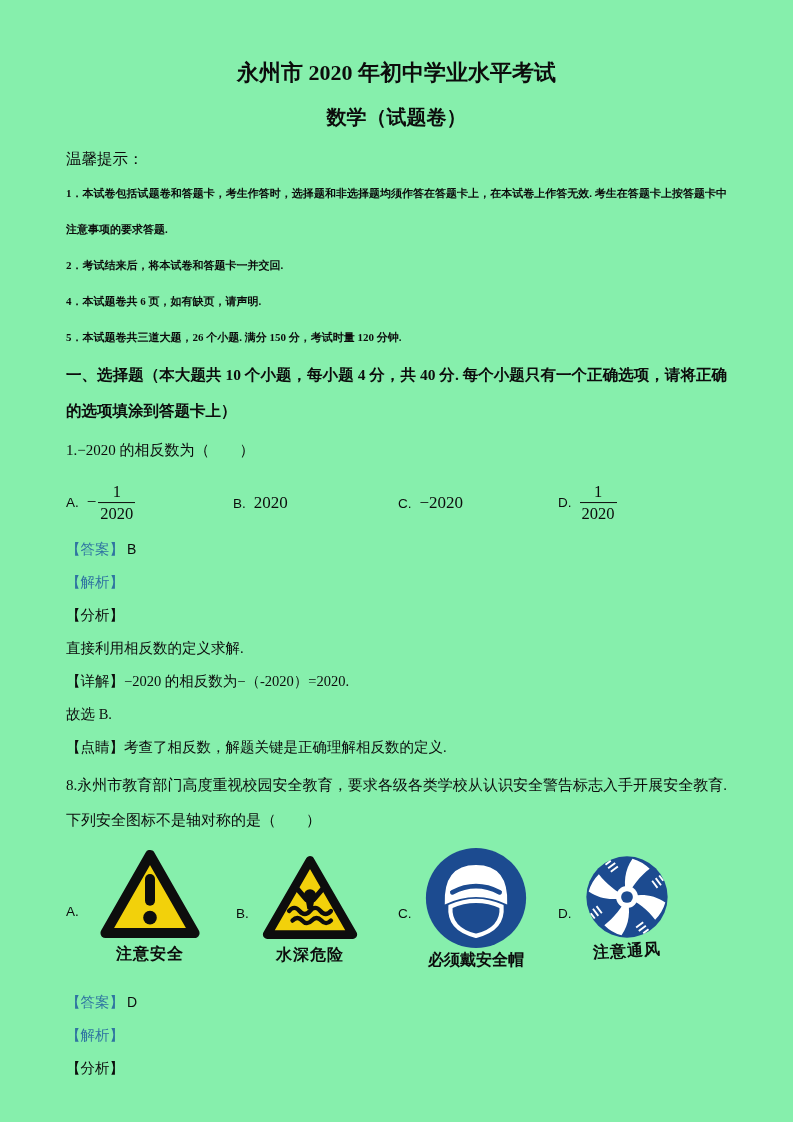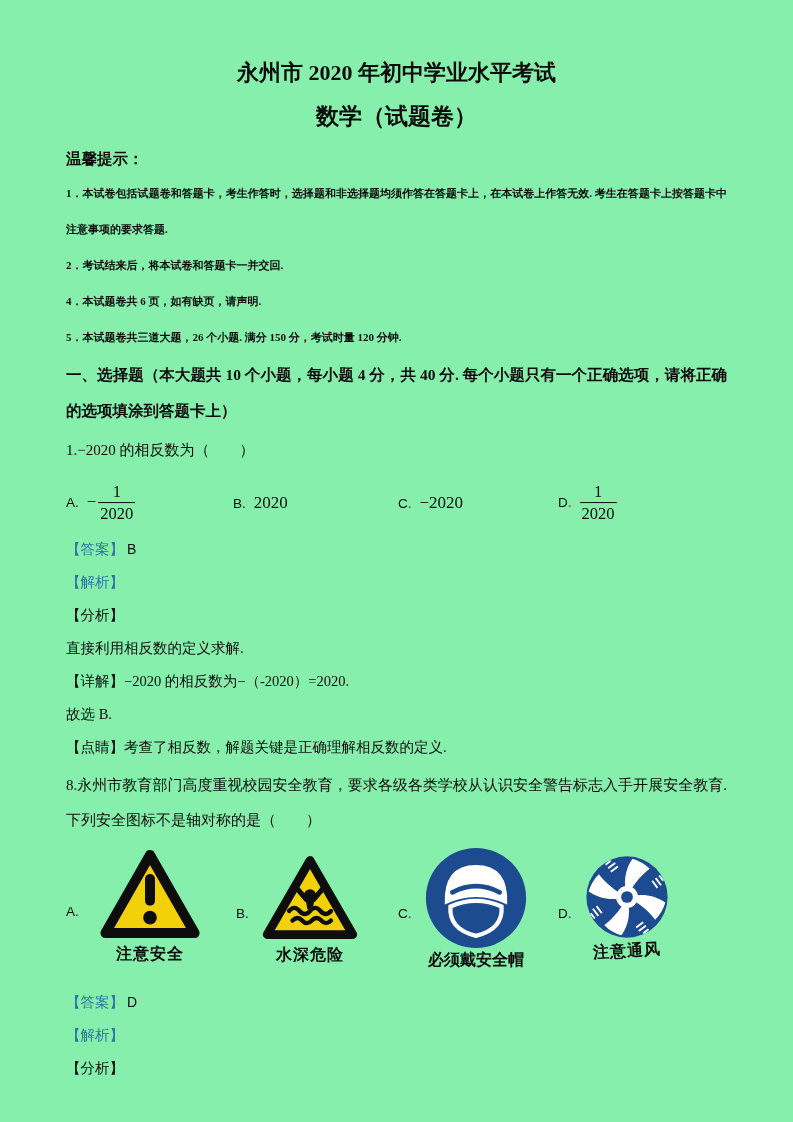--- a/index.html
+++ b/index.html
@@ -7,23 +7,23 @@
     position:relative;
     width:793px;height:1122px;
     background:#86efac;
     box-sizing:border-box;
     padding:0 66px;
     overflow:hidden;
     font-family:"Liberation Serif","DejaVu Serif",serif;
     color:#0c0c0c;
   }
   .title{margin:58px 0 0;text-align:center;font-size:22px;font-weight:bold;line-height:30px;}
-  .subtitle{margin:15px 0 0;text-align:center;font-size:23px;font-weight:bold;line-height:28px;}
+  .subtitle{margin:15px 0 0;text-align:center;font-size:20px;font-weight:bold;line-height:28px;}
   p{margin:0;}
-  .notice-heading{margin-top:12px;font-size:15.5px;font-weight:bold;line-height:32px;}
+  .notice-heading{margin-top:12px;font-size:15.5px;font-weight:normal;line-height:32px;}
   .notice{font-size:11px;font-weight:bold;line-height:36px;text-align:justify;}
   .section{font-size:15.5px;font-weight:bold;line-height:36px;text-align:justify;margin-top:2px;}
   .stem{font-size:15px;line-height:34px;margin-top:4px;}
   .q2stem{line-height:35px;text-align:justify;margin-top:4px;}
   .ansline{font-size:14.5px;line-height:33px;}
   .blue{color:#2f74a1;}
   .ans-letter{font-family:"Liberation Sans","DejaVu Sans",sans-serif;font-size:14px;margin-left:3px;}
   
   .q1-options{position:relative;height:60px;margin-top:6px;}
   .q1-opt{position:absolute;top:50%;transform:translateY(-50%);white-space:nowrap;}

